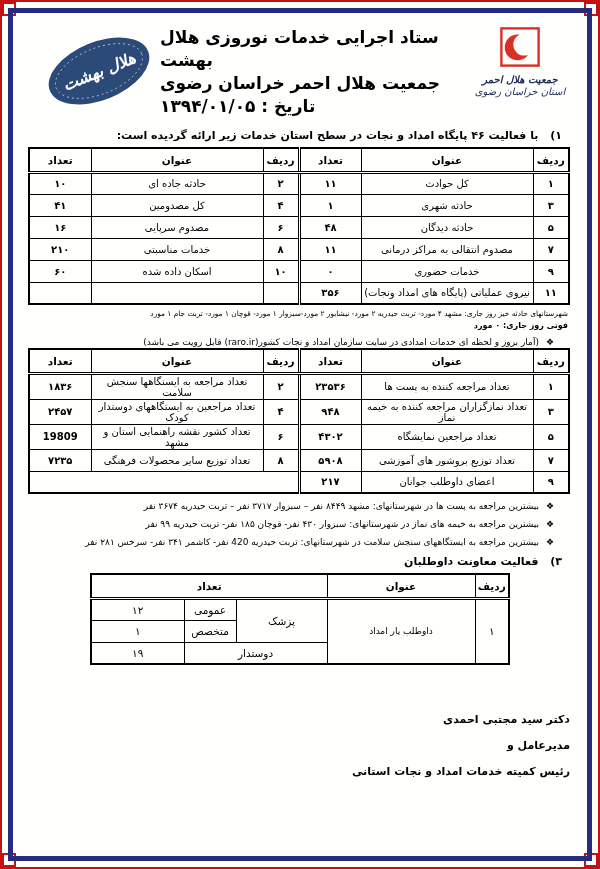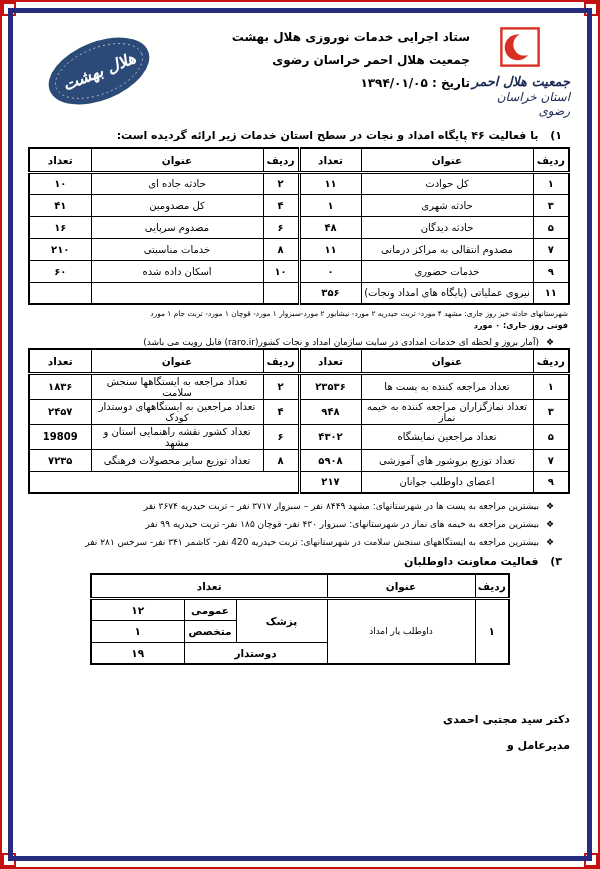--- a/index.html
+++ b/index.html
@@ -14,23 +14,23 @@
   .navy-frame { position:absolute; inset:8px; border:5px solid #262b7e; pointer-events:none; }
   .corner { position:absolute; width:14px; height:14px; border:2px solid #c41212; background:transparent; }
   .corner.tl { top:2px; left:2px; } .corner.tr { top:2px; right:2px; }
   .corner.bl { bottom:2px; left:2px; } .corner.br { bottom:2px; right:2px; }
 
   .content { position:absolute; top:24px; right:30px; left:30px; bottom:20px; }
 
   
   .header { display:flex; align-items:flex-start; height:98px; }
   .crescent-block { width:100px; text-align:center; padding-top:2px; }
-  .crescent-caption1 { font-size:13px; font-weight:bold; font-style:italic; color:#1b2a55; margin-top:2px;text-align:right; }
-  .crescent-caption2 { font-size:12px; font-style:italic; color:#1b2a55; margin-top:1px;text-align:right; }
-  .titles { flex:1; text-align:right; font-weight:bold; font-size:12px; line-height:23px; padding-top:2px; }
+  .crescent-caption1 { font-size:10px; font-weight:bold; font-style:italic; color:#1b2a55; margin-top:2px; }
+  .crescent-caption2 { font-size:10px; font-style:italic; color:#1b2a55; margin-top:1px; }
+  .titles { flex:1; text-align:left; font-weight:bold; font-size:17px; line-height:23px; padding-top:2px; }
   .stamp-block { width:130px; display:flex; justify-content:flex-start; }
 
   
   .sec-heading { font-size:11px; font-weight:bold; margin:7px 8px 5px 0; }
   .sec-heading .num { margin-left:8px; }
 
   
   table.stats { border-collapse:collapse; width:100%; table-layout:fixed; border:2px solid #000; }
   table.stats th, table.stats td {
     border:1px solid #000; text-align:center; vertical-align:middle;
@@ -48,21 +48,21 @@
   .bullet-line { display:flex; align-items:flex-start; font-size:9px; margin:6px 16px 0 0; line-height:12px; }
   .bullet-line .bullet-icon { font-size:9px; margin-left:7px; flex:0 0 auto; }
 
   
   table.vol { border-collapse:collapse; width:418px; table-layout:fixed; border:2px solid #000; margin:4px 60px 0 0; }
   table.vol th, table.vol td {
     border:1px solid #000; text-align:center; vertical-align:middle;
     padding:1px 2px; height:22px; font-size:10px;
   }
   table.vol th { font-weight:bold; font-size:10.5px; border-bottom:3px double #000; height:24px; }
-  table.vol td.bold { font-weight:bold; font-size:10.5px; }
+  table.vol td.bold { font-weight:normal; font-size:10.5px; }
   table.vol td.plain { font-size:9px; }
 
   
   .signature { margin-top:42px; font-weight:bold; font-size:11px; line-height:26px; }
 </style>
 </head>
 <body>
 
 <div class="page">
   <div class="red-edge"></div>
@@ -290,16 +290,17 @@
       <tr>
         <td class="bold" colspan="2">دوستدار</td>
         <td class="bold">۱۹</td>
       </tr>
     </tbody>
       </table>
 
     <div class="signature">
       <div>دکتر سید مجتبی احمدی</div>
       <div>مدیرعامل و</div>
+      <div>رئیس کمیته خدمات امداد و نجات استانی</div>
     </div>
 
   </div>
 </div>
 
 </body></html>

